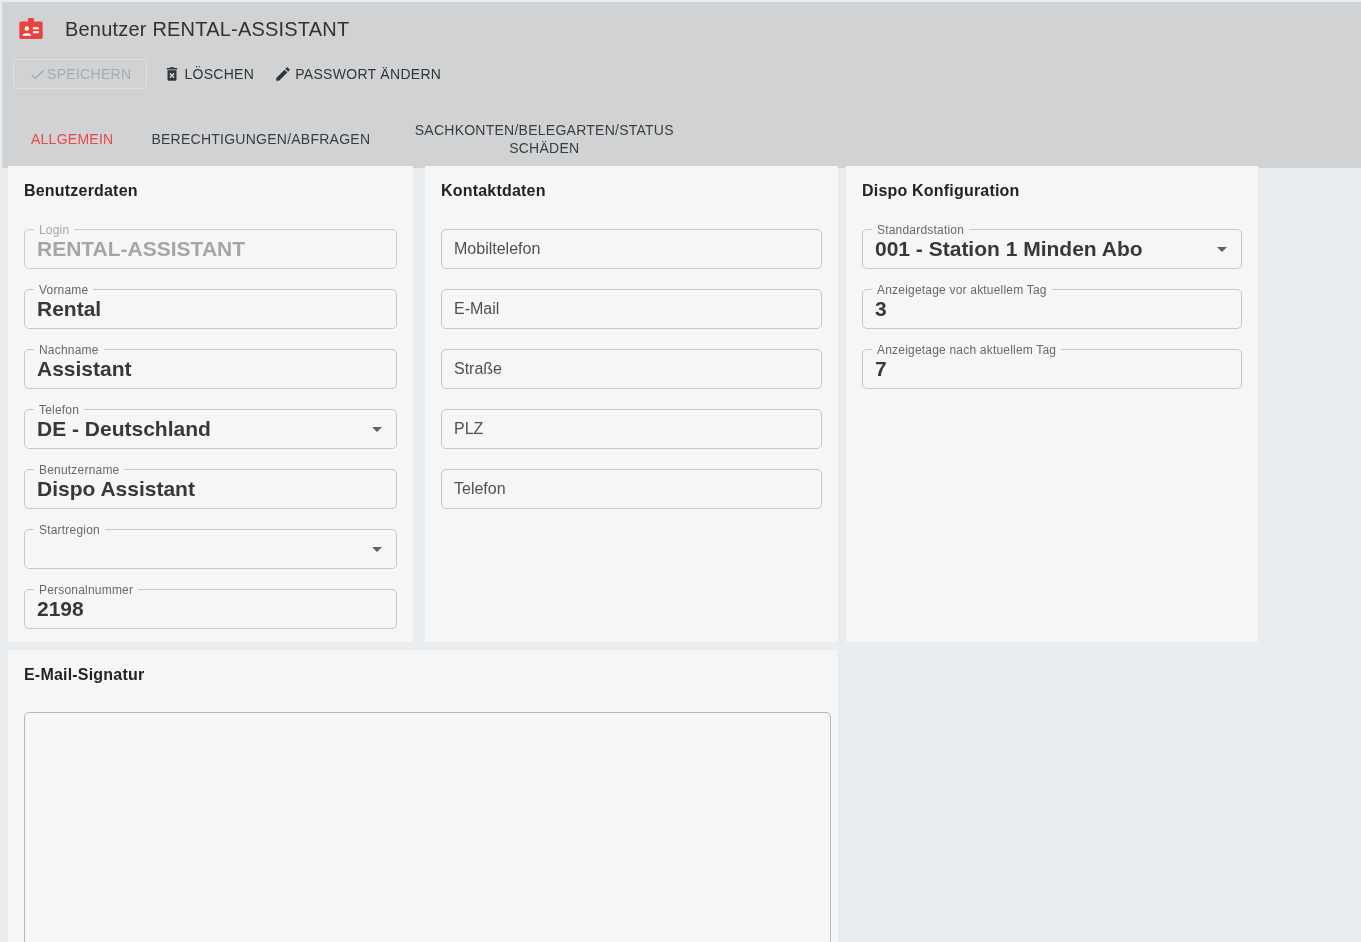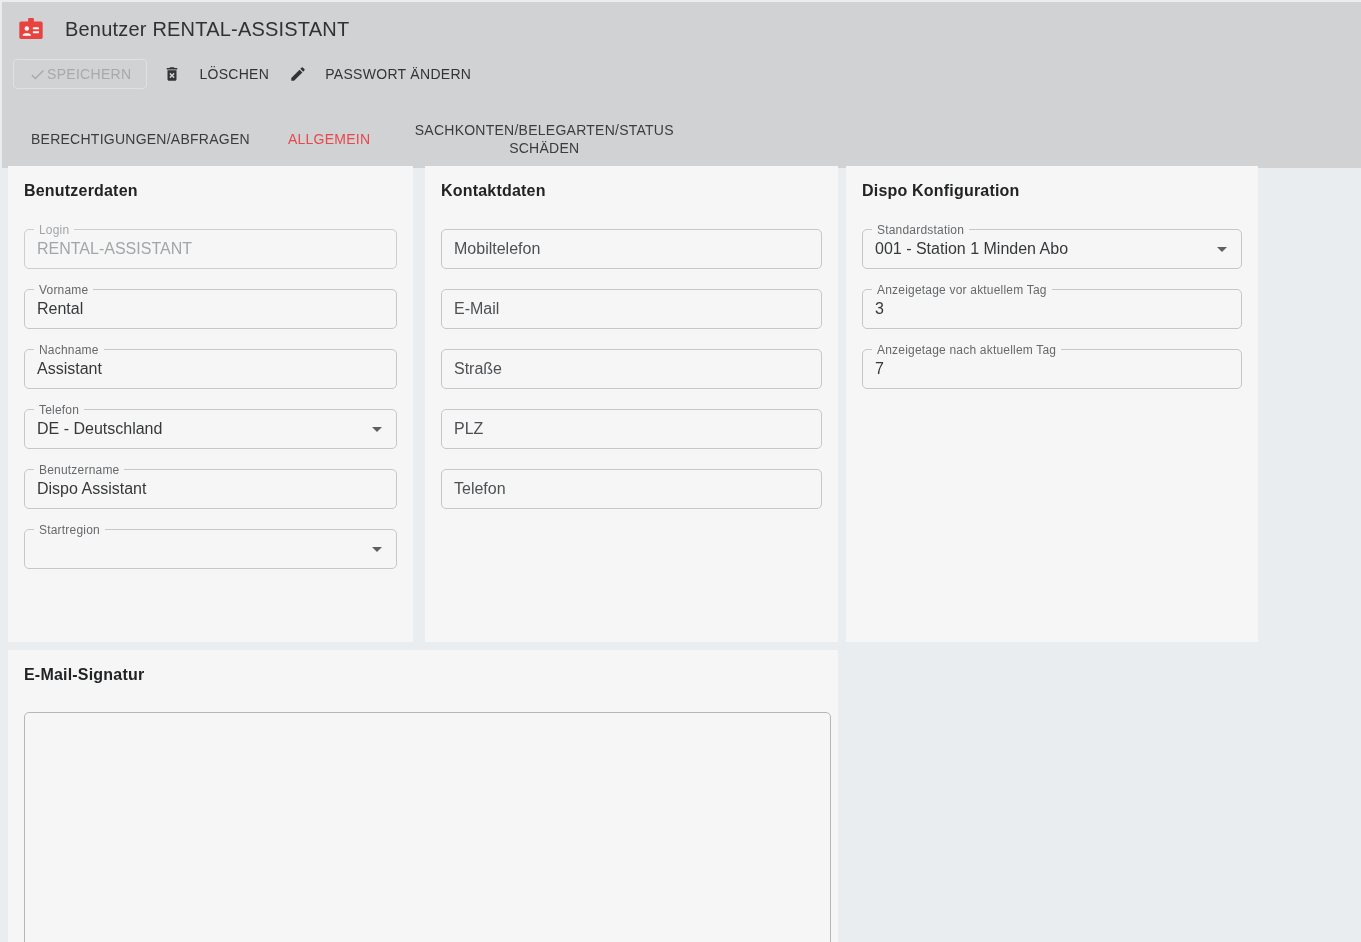--- a/index.html
+++ b/index.html
@@ -19,21 +19,21 @@
   .page-title{margin-left:20px;font-size:20px;color:#2f3133;letter-spacing:.2px;}
   .toolbar{position:absolute;top:56px;left:11px;height:32px;display:flex;align-items:center;}
   .save-button{
     display:flex;align-items:center;gap:1px;
     height:30px;padding:0 15px;border:1px solid #dfe1e3;border-radius:4px;
     background:transparent;color:#a6aaad;font-size:14px;letter-spacing:.3px;
     font-family:inherit;cursor:default;
   }
   .save-button svg{width:17px;height:17px;fill:#a6aaad;}
   .flat-button{
-    display:flex;align-items:center;gap:18px;margin-left:12px;
+    display:flex;align-items:center;gap:3px;margin-left:12px;
     height:30px;padding:0 4px;border:none;background:transparent;
     color:#323537;font-size:14px;letter-spacing:.3px;font-family:inherit;cursor:pointer;
   }
   .flat-button svg{width:18px;height:18px;fill:#323537;}
   .tabs{position:absolute;bottom:0;left:13px;display:flex;align-items:stretch;height:56px;}
   .tab{
     display:flex;align-items:center;justify-content:center;text-align:center;
     padding:0 16px;font-size:14px;letter-spacing:.25px;color:#3a3d3f;
     border-bottom:2px solid transparent;cursor:pointer;box-sizing:border-box;
   }
@@ -55,22 +55,22 @@
   .fields{padding:29px 16px 0;}
   .field{
     position:relative;height:38px;border:1px solid #c4c8ca;border-radius:5px;
     margin-bottom:20px;box-sizing:content-box;
   }
   .field-label{
     position:absolute;top:-7px;left:9px;padding:0 5px;background:#f6f6f6;
     font-size:12px;color:#66696c;letter-spacing:.2px;white-space:nowrap;
   }
   .field-value{
-    padding:0 42px 0 12px;line-height:38px;font-size:16px;color:#36383a;
-    white-space:nowrap;overflow:hidden;
+    padding:0 42px 0 12px;line-height:38px;font-size:21px;color:#36383a;
+    white-space:nowrap;overflow:hidden;font-weight:bold;
   }
   .field-placeholder-text{
     padding:0 12px;line-height:38px;font-size:16px;color:#4d5154;
   }
   .field.disabled{border-color:#caced0;}
   .field.disabled .field-label{color:#a2a6a9;}
   .field.disabled .field-value{color:#a2a6a9;}
   .dropdown-arrow{
     position:absolute;right:14px;top:17px;width:0;height:0;
     border-left:5px solid transparent;border-right:5px solid transparent;
@@ -112,25 +112,25 @@
       <span>LÖSCHEN</span>
     </button>
     <button class="flat-button">
       <svg viewBox="0 0 24 24">
           <path d="M3 17.25V21h3.75L17.81 9.94l-3.75-3.75L3 17.25zM20.71 7.04c.39-.39.39-1.02 0-1.41l-2.34-2.34a.9959.9959 0 0 0-1.41 0l-1.83 1.83 3.75 3.75 1.83-1.83z"></path>
         </svg>
       <span>PASSWORT ÄNDERN</span>
     </button>
   </div>
   <div class="tabs">
+    <div class="tab active">
+      <span class="tab-label">ALLGEMEIN</span>
+    </div>
     <div class="tab">
       <span class="tab-label">BERECHTIGUNGEN/ABFRAGEN</span>
-    </div>
-    <div class="tab active">
-      <span class="tab-label">ALLGEMEIN</span>
     </div>
     <div class="tab tab-wide">
       <span class="tab-label">SACHKONTEN/BELEGARTEN/STATUS SCHÄDEN</span>
     </div>
   </div>
 </div>
 
 <div class="panel panel-benutzerdaten">
   <div class="panel-title">Benutzerdaten</div>
   <div class="fields">
@@ -153,20 +153,24 @@
     </div>
     <div class="field">
       <span class="field-label">Benutzername</span>
       <div class="field-value">Dispo Assistant</div>
     </div>
     <div class="field">
       <span class="field-label">Startregion</span>
       <div class="field-value"></div>
       <span class="dropdown-arrow"></span>
     </div>
+    <div class="field">
+      <span class="field-label">Personalnummer</span>
+      <div class="field-value">2198</div>
+    </div>
   </div>
 </div>
 
 <div class="panel panel-kontaktdaten">
   <div class="panel-title">Kontaktdaten</div>
   <div class="fields">
     <div class="field">
       <div class="field-placeholder-text">Mobiltelefon</div>
     </div>
     <div class="field">

